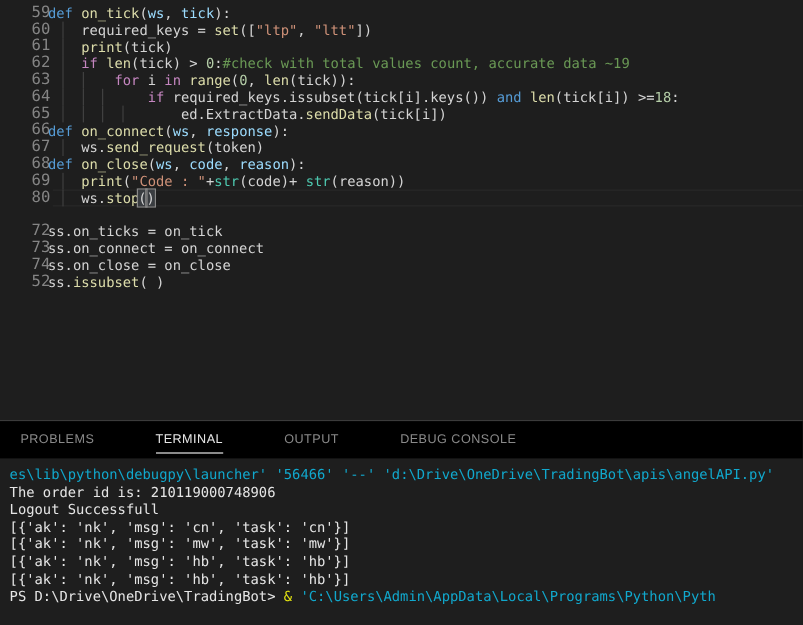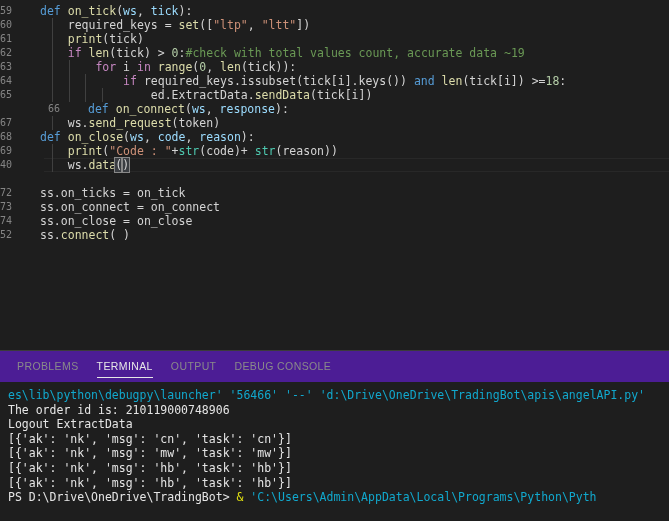--- a/index.html
+++ b/index.html
@@ -18,23 +18,23 @@
   }
   .code-line{
     position:relative;
     height:14px;line-height:14px;
     font-size:11.5px;
     white-space:pre;
     color:#d4d4d4;
   }
   .ln{
     position:absolute;left:0;top:0;width:42px;
-    text-align:left;
+    text-align:right;
     color:#858585;
-    font-size:10px;
+    font-size:13px;
   }
   .code{
     position:absolute;left:40px;top:0;
     white-space:pre;
   }
   .code-line.active .code{}
   .cur-line{
     position:absolute;left:44px;right:0;height:14px;
     border-top:1px solid #282828;
     border-bottom:1px solid #282828;
@@ -64,21 +64,22 @@
   
   .panel{
     position:absolute;left:0;top:350px;width:669px;height:171px;
     background:#1e1e1e;
     border-top:1px solid #3b3b3b;
   }
   .panel-tabs{
     position:relative;height:31px;
     display:flex;align-items:center;
     padding-left:8px;
-    background:#4c1d95;
+    background:#000000;
+    gap:33px;
   }
   .ptab{
     position:relative;
     font-family:"Liberation Sans","DejaVu Sans",sans-serif;
     font-size:10.5px;letter-spacing:.4px;
     color:#8a8a8a;
     padding:0 9px;height:31px;line-height:31px;
     cursor:pointer;white-space:nowrap;
   }
   .ptab.sel{color:#e7e7e7;}
@@ -107,42 +108,42 @@
 <div id="app">
 
   <div class="editor" id="editor">
       <div class="code-line" style="top: 4px; position: absolute; left: 0px; right: 0px;"><span class="ln">59</span><span class="code"><span class="k">def </span><span class="fn">on_tick</span><span class="pl">(</span><span class="var">ws</span><span class="pl">, </span><span class="var">tick</span><span class="pl">):</span></span></div>
       <div class="code-line" style="top: 18px; position: absolute; left: 0px; right: 0px;"><div class="guide" style="left: 52px;"></div><span class="ln">60</span><span class="code"><span class="pl">    </span><span class="pl">required_keys</span><span class="pl"> = </span><span class="fn">set</span><span class="pl">([</span><span class="str">"ltp"</span><span class="pl">, </span><span class="str">"ltt"</span><span class="pl">])</span></span></div>
       <div class="code-line" style="top: 32px; position: absolute; left: 0px; right: 0px;"><div class="guide" style="left: 52px;"></div><span class="ln">61</span><span class="code"><span class="pl">    </span><span class="fn">print</span><span class="pl">(</span><span class="pl">tick</span><span class="pl">)</span></span></div>
       <div class="code-line" style="top: 46px; position: absolute; left: 0px; right: 0px;"><div class="guide" style="left: 52px;"></div><span class="ln">62</span><span class="code"><span class="pl">    </span><span class="kc">if </span><span class="fn">len</span><span class="pl">(</span><span class="pl">tick</span><span class="pl">) &gt; </span><span class="num">0</span><span class="pl">:</span><span class="cmt">#check with total values count, accurate data ~19</span></span></div>
       <div class="code-line" style="top: 60px; position: absolute; left: 0px; right: 0px;"><div class="guide" style="left: 52px;"></div><div class="guide" style="left: 68.5px;"></div><span class="ln">63</span><span class="code"><span class="pl">        </span><span class="kc">for </span><span class="pl">i </span><span class="kc">in </span><span class="fn">range</span><span class="pl">(</span><span class="num">0</span><span class="pl">, </span><span class="fn">len</span><span class="pl">(</span><span class="pl">tick</span><span class="pl">)):</span></span></div>
       <div class="code-line" style="top: 74px; position: absolute; left: 0px; right: 0px;"><div class="guide" style="left: 52px;"></div><div class="guide" style="left: 68.5px;"></div><div class="guide" style="left: 85px;"></div><span class="ln">64</span><span class="code"><span class="pl">            </span><span class="kc">if </span><span class="pl">required_keys.issubset(tick[i].keys())</span><span class="k"> and </span><span class="fn">len</span><span class="pl">(</span><span class="pl">tick[i]</span><span class="pl">) &gt;=</span><span class="num">18</span><span class="pl">:</span></span></div>
       <div class="code-line" style="top: 88px; position: absolute; left: 0px; right: 0px;"><div class="guide" style="left: 52px;"></div><div class="guide" style="left: 68.5px;"></div><div class="guide" style="left: 85px;"></div><div class="guide" style="left: 101.5px;"></div><span class="ln">65</span><span class="code"><span class="pl">                </span><span class="pl">ed.ExtractData.</span><span class="fn">sendData</span><span class="pl">(</span><span class="pl">tick[i]</span><span class="pl">)</span></span></div>
-      <div class="code-line" style="top: 102px; position: absolute; left: 0px; right: 0px; margin-left: 48px;"><span class="ln">66</span><span class="code"><span class="k">def </span><span class="fn">on_connect</span><span class="pl">(</span><span class="var">ws</span><span class="pl">, </span><span class="var">response</span><span class="pl">):</span></span></div>
+      <div class="code-line" style="top: 102px; position: absolute; left: 0px; right: 0px;"><span class="ln">66</span><span class="code"><span class="k">def </span><span class="fn">on_connect</span><span class="pl">(</span><span class="var">ws</span><span class="pl">, </span><span class="var">response</span><span class="pl">):</span></span></div>
       <div class="code-line" style="top: 116px; position: absolute; left: 0px; right: 0px;"><div class="guide" style="left: 52px;"></div><span class="ln">67</span><span class="code"><span class="pl">    </span><span class="pl">ws.</span><span class="fn">send_request</span><span class="pl">(</span><span class="pl">token</span><span class="pl">)</span></span></div>
       <div class="code-line" style="top: 130px; position: absolute; left: 0px; right: 0px;"><span class="ln">68</span><span class="code"><span class="k">def </span><span class="fn">on_close</span><span class="pl">(</span><span class="var">ws</span><span class="pl">, </span><span class="var">code</span><span class="pl">, </span><span class="var">reason</span><span class="pl">):</span></span></div>
       <div class="code-line" style="top: 144px; position: absolute; left: 0px; right: 0px;"><div class="guide" style="left: 52px;"></div><span class="ln">69</span><span class="code"><span class="pl">    </span><span class="fn">print</span><span class="pl">(</span><span class="str">"Code : "</span><span class="pl">+</span><span class="cls">str</span><span class="pl">(</span><span class="pl">code</span><span class="pl">)+ </span><span class="cls">str</span><span class="pl">(</span><span class="pl">reason</span><span class="pl">))</span></span></div>
-      <div class="code-line active" style="top: 158px; position: absolute; left: 0px; right: 0px;"><div class="cur-line"></div><div class="guide" style="left: 52px;"></div><span class="ln">40</span><span class="code"><span class="pl">    </span><span class="pl">ws.</span><span class="fn">data</span><span class="caret"></span><span class="brk">(</span><span class="brk">)</span></span></div>
+      <div class="code-line active" style="top: 158px; position: absolute; left: 0px; right: 0px;"><div class="cur-line"></div><div class="guide" style="left: 52px;"></div><span class="ln">80</span><span class="code"><span class="pl">    </span><span class="pl">ws.</span><span class="fn">stop</span><span class="caret"></span><span class="brk">(</span><span class="brk">)</span></span></div>
       <div class="code-line" style="top: 186px; position: absolute; left: 0px; right: 0px;"><span class="ln">72</span><span class="code"><span class="pl">ss.on_ticks</span><span class="pl"> = </span><span class="pl">on_tick</span></span></div>
       <div class="code-line" style="top: 200px; position: absolute; left: 0px; right: 0px;"><span class="ln">73</span><span class="code"><span class="pl">ss.on_connect</span><span class="pl"> = </span><span class="pl">on_connect</span></span></div>
       <div class="code-line" style="top: 214px; position: absolute; left: 0px; right: 0px;"><span class="ln">74</span><span class="code"><span class="pl">ss.on_close</span><span class="pl"> = </span><span class="pl">on_close</span></span></div>
-      <div class="code-line" style="top: 228px; position: absolute; left: 0px; right: 0px;"><span class="ln">52</span><span class="code"><span class="pl">ss.</span><span class="fn">connect</span><span class="pl">( )</span></span></div>
+      <div class="code-line" style="top: 228px; position: absolute; left: 0px; right: 0px;"><span class="ln">52</span><span class="code"><span class="pl">ss.</span><span class="fn">issubset</span><span class="pl">( )</span></span></div>
     </div>
 
   <div class="panel">
     <div class="panel-tabs" id="panel-tabs">
         <div class="ptab">PROBLEMS</div>
         <div class="ptab sel">TERMINAL</div>
         <div class="ptab">OUTPUT</div>
         <div class="ptab">DEBUG CONSOLE</div>
       </div>
     <div class="term" id="terminal">
         <div class="tline"><span class="c-cyan">es\lib\python\debugpy\launcher'</span><span class="c-white"> </span><span class="c-cyan">'56466'</span><span class="c-white"> </span><span class="c-cyan">'--'</span><span class="c-white"> </span><span class="c-cyan">'d:\Drive\OneDrive\TradingBot\apis\angelAPI.py'</span></div>
         <div class="tline"><span class="c-white">The order id is: 210119000748906</span></div>
-        <div class="tline"><span class="c-white">Logout ExtractData</span></div>
+        <div class="tline"><span class="c-white">Logout Successfull</span></div>
         <div class="tline"><span class="c-white">[{'ak': 'nk', 'msg': 'cn', 'task': 'cn'}]</span></div>
         <div class="tline"><span class="c-white">[{'ak': 'nk', 'msg': 'mw', 'task': 'mw'}]</span></div>
         <div class="tline"><span class="c-white">[{'ak': 'nk', 'msg': 'hb', 'task': 'hb'}]</span></div>
         <div class="tline"><span class="c-white">[{'ak': 'nk', 'msg': 'hb', 'task': 'hb'}]</span></div>
         <div class="tline"><span class="c-white">PS D:\Drive\OneDrive\TradingBot&gt; </span><span class="c-yellow">&amp; </span><span class="c-cyan">'C:\Users\Admin\AppData\Local\Programs\Python\Pyth</span></div>
       </div>
   </div>
 
 </div>
 

